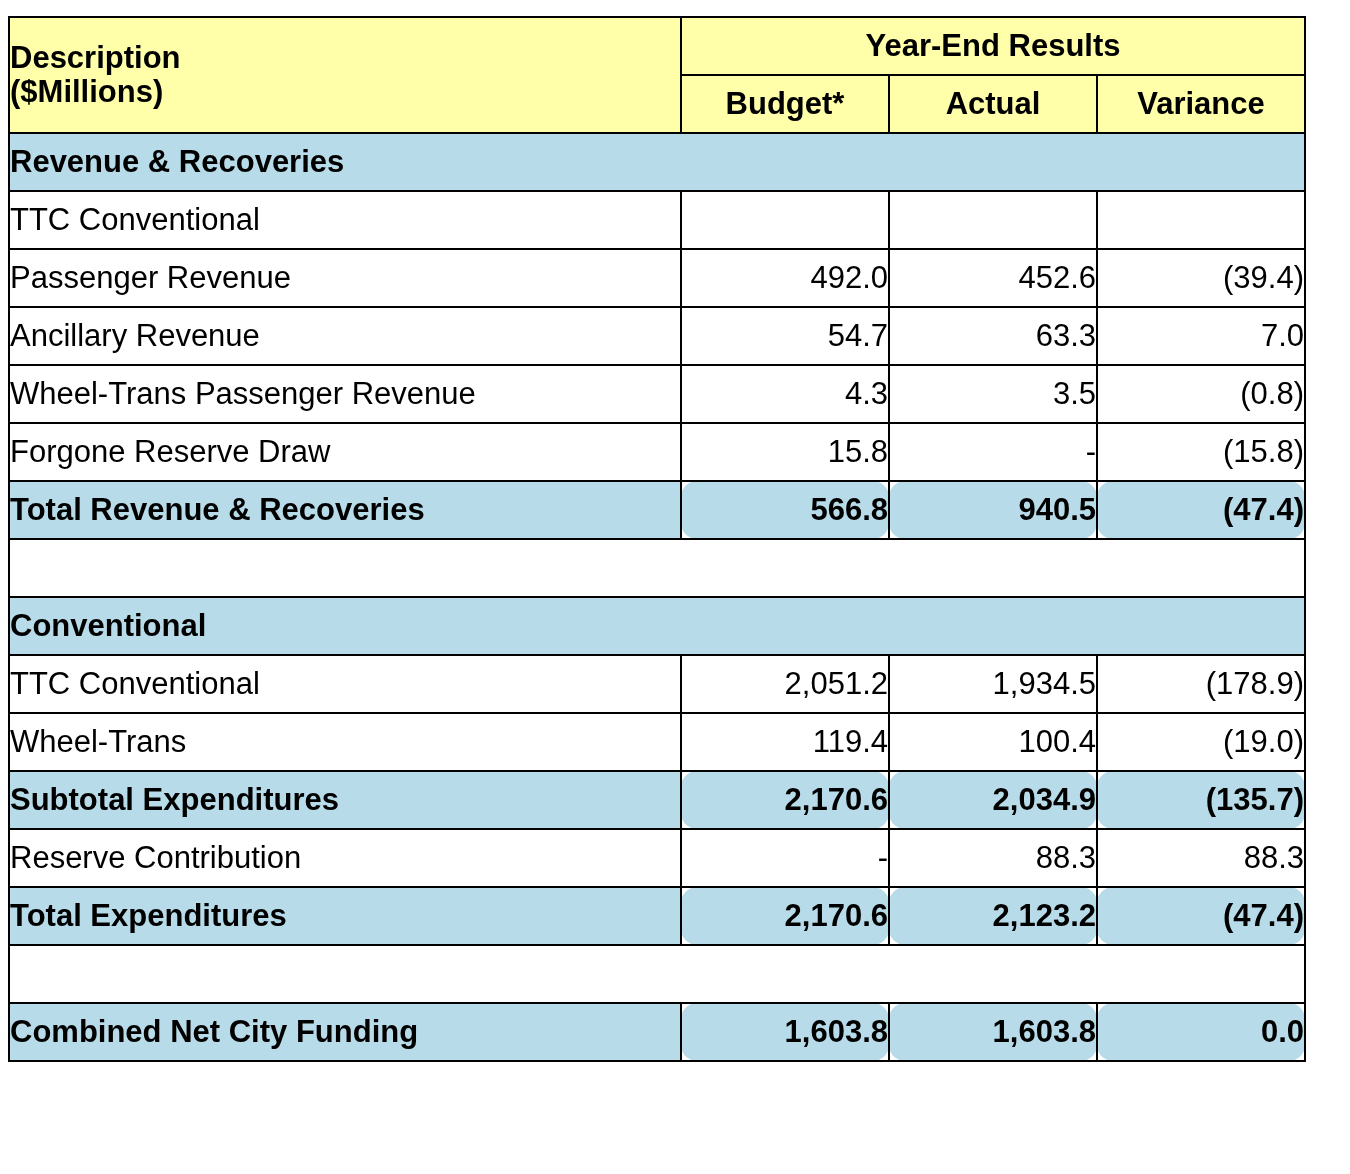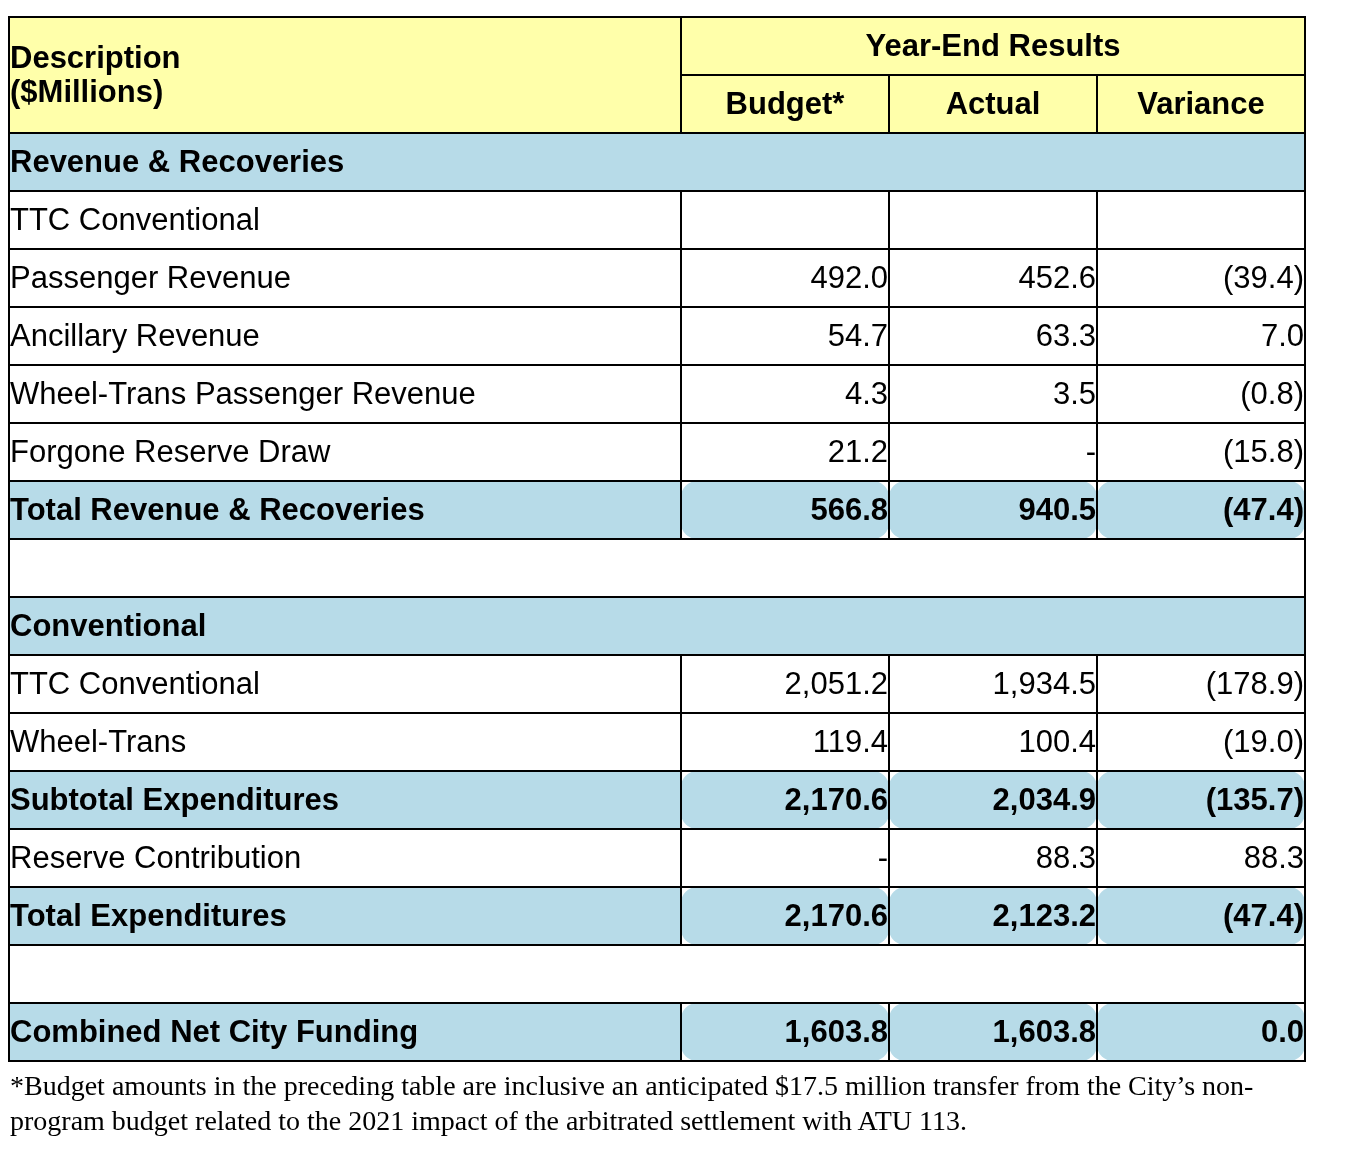--- a/index.html
+++ b/index.html
@@ -152,21 +152,21 @@
         <td class="num">7.0</td>
       </tr>
       <tr>
         <td class="lbl-1">Wheel-Trans Passenger Revenue</td>
         <td class="num">4.3</td>
         <td class="num">3.5</td>
         <td class="num">(0.8)</td>
       </tr>
       <tr>
         <td class="lbl-1">Forgone Reserve Draw</td>
-        <td class="num">21.2</td>
+        <td class="num">15.8</td>
         <td class="num">-</td>
         <td class="num">(15.8)</td>
       </tr>
       <tr>
         <td class="sec">Total Revenue &amp; Recoveries</td>
         <td class="sec-num">566.8</td>
         <td class="sec-num">940.5</td>
         <td class="sec-num">(47.4)</td>
       </tr>
 
@@ -214,15 +214,14 @@
 
       <tr>
         <td class="sec">Combined Net City Funding</td>
         <td class="sec-num">1,603.8</td>
         <td class="sec-num">1,603.8</td>
         <td class="sec-num">0.0</td>
       </tr>
     </tbody>
   </table>
 
-  <div class="footnote">*Budget amounts in the preceding table are inclusive an anticipated $17.5 million transfer from the City’s non-program budget related to the 2021 impact of the arbitrated settlement with ATU 113.</div>
 
 </div>
 
 </body></html>

